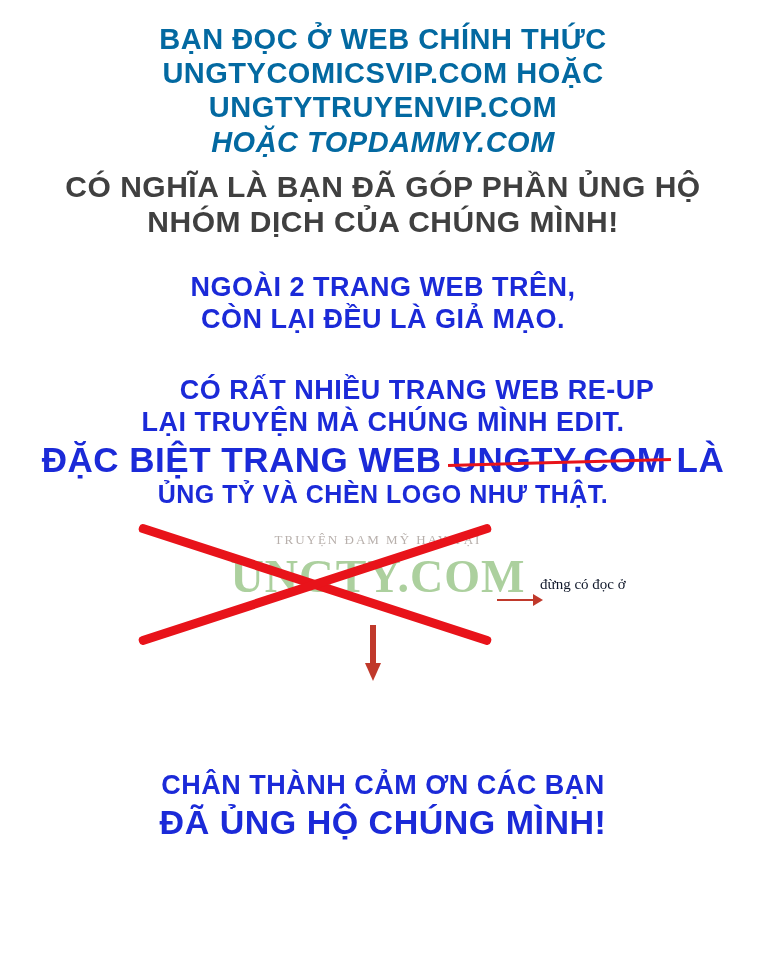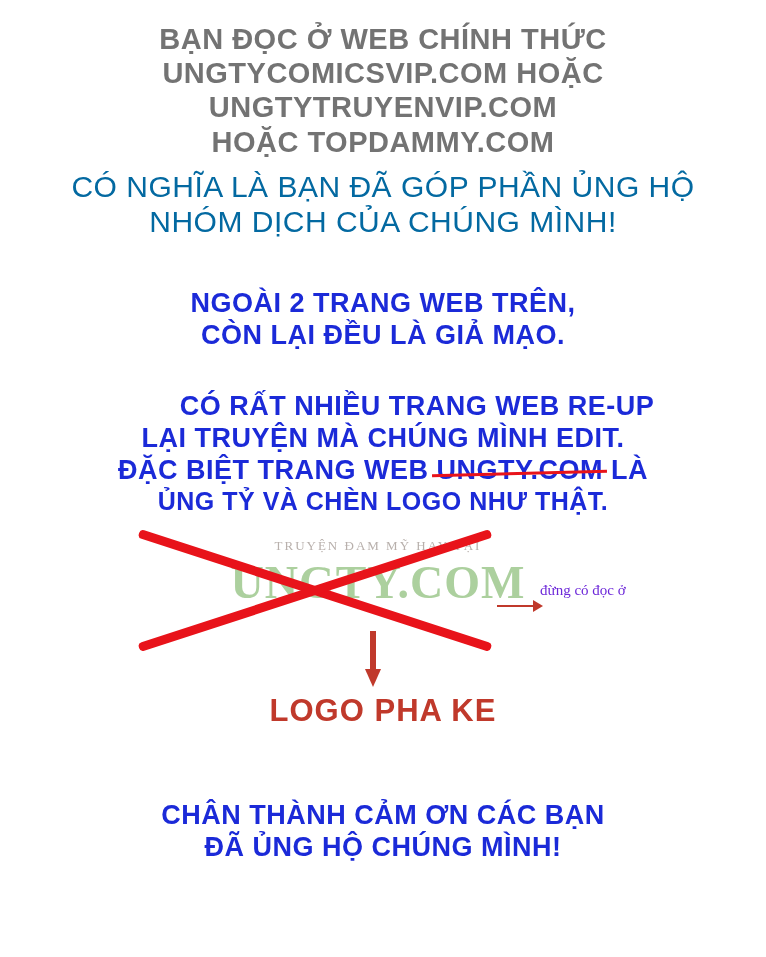--- a/index.html
+++ b/index.html
@@ -19,42 +19,42 @@
     height: 957px;
     background: #ffffff;
     box-sizing: border-box;
   }
   .block {
     width: 100%;
     text-align: center;
     line-height: 1.18;
   }
   .red-head {
-    color: #737373;
+    color: #0369a1;
     font-weight: bold;
     letter-spacing: 0.5px;
   }
   .blue-head {
-    color: #0369a1;
-    font-weight: normal;
+    color: #404040;
+    font-weight: bold;
     letter-spacing: 0.5px;
   }
   .blue-body {
     color: #1b2ad8;
     font-weight: bold;
     letter-spacing: 0.5px;
   }
   .l1 { font-size: 29px; margin-top: 22px; }
   .l2 { font-size: 29px; }
-  .l3 { font-size: 29px; }
+  .l3 { font-size: 29px; font-style: italic; }
   .l4 { font-size: 30px; margin-top: 10px; }
   .l5 { font-size: 30px; }
 
   .sec2 {
-    margin-top: 48px;
+    margin-top: 32px;
     font-size: 27px;
   }
   .sec3 {
     margin-top: 40px;
     font-size: 27px;
     margin-left: 34px;
   }
   .strike-word {
     position: relative;
     color: #1b2ad8;
@@ -118,21 +118,21 @@
     border-radius: 4px;
   }
   .cross .a { transform: rotate(18deg); }
   .cross .b { transform: rotate(-18deg); }
 
   .note {
     position: absolute;
     left: 540px;
     top: 52px;
     width: 190px;
-    color: #6d28d9;
+    color: #0f172a;
     font-size: 15px;
     line-height: 1.45;
     font-family: "Liberation Serif", serif;
     text-align: left;
   }
   .note-arrow {
     position: absolute;
     left: 497px;
     top: 72px;
     width: 48px;
@@ -181,41 +181,41 @@
     top: 165px;
     width: 766px;
     text-align: center;
     color: #c0392b;
     font-size: 31px;
     font-weight: bold;
     letter-spacing: 1px;
   }
 
   .thanks {
-    margin-top: 72px;
+    margin-top: 48px;
     font-size: 27px;
   }
 </style>
 </head>
 <body>
 
 <div class="page">
 
   <div class="block red-head l1">BẠN ĐỌC Ở WEB CHÍNH THỨC</div>
   <div class="block red-head l2">UNGTYCOMICSVIP.COM HOẶC UNGTYTRUYENVIP.COM</div>
   <div class="block red-head l3">HOẶC TOPDAMMY.COM</div>
   <div class="block blue-head l4">CÓ NGHĨA LÀ BẠN ĐÃ GÓP PHẦN ỦNG HỘ</div>
   <div class="block blue-head l5">NHÓM DỊCH CỦA CHÚNG MÌNH!</div>
 
   <div class="block blue-body sec2">NGOÀI 2 TRANG WEB TRÊN,</div>
   <div class="block blue-body" style="font-size:27px">CÒN LẠI ĐỀU LÀ GIẢ MẠO.</div>
 
   <div class="block blue-body sec3">CÓ RẤT NHIỀU TRANG WEB RE-UP</div>
   <div class="block blue-body" style="font-size:27px">LẠI TRUYỆN MÀ CHÚNG MÌNH EDIT.</div>
-  <div class="block blue-body" style="font-size:27px">
+  <div class="block blue-body" style="font-size:35px">
     <span>ĐẶC BIỆT TRANG WEB </span><span class="strike-word">UNGTY.COM</span><span> LÀ</span>
   </div>
   <div class="block blue-body" style="font-size:25px">ỦNG TỶ VÀ CHÈN LOGO NHƯ THẬT.</div>
 
   <div class="logo-area">
 
     <div class="fake-logo">
       <div class="tiny">TRUYỆN ĐAM MỸ HAY TẠI</div>
       <div class="big">UNGTY.COM</div>
     </div>
@@ -232,19 +232,18 @@
 
     <div class="note">
       <div>đừng có đọc ở</div>
     </div>
 
     <div class="down-arrow">
       <div class="shaft"></div>
       <div class="head"></div>
     </div>
 
-    <div class="fake-logo-caption">LOGO PHA KE</div>
   </div>
 
   <div class="block blue-body thanks">CHÂN THÀNH CẢM ƠN CÁC BẠN</div>
-  <div class="block blue-body" style="font-size:27px">ĐÃ ỦNG HỘ CHÚNG MÌNH!</div>
+  <div class="block blue-body" style="font-size:34px">ĐÃ ỦNG HỘ CHÚNG MÌNH!</div>
 
 </div>
 
 </body></html>

